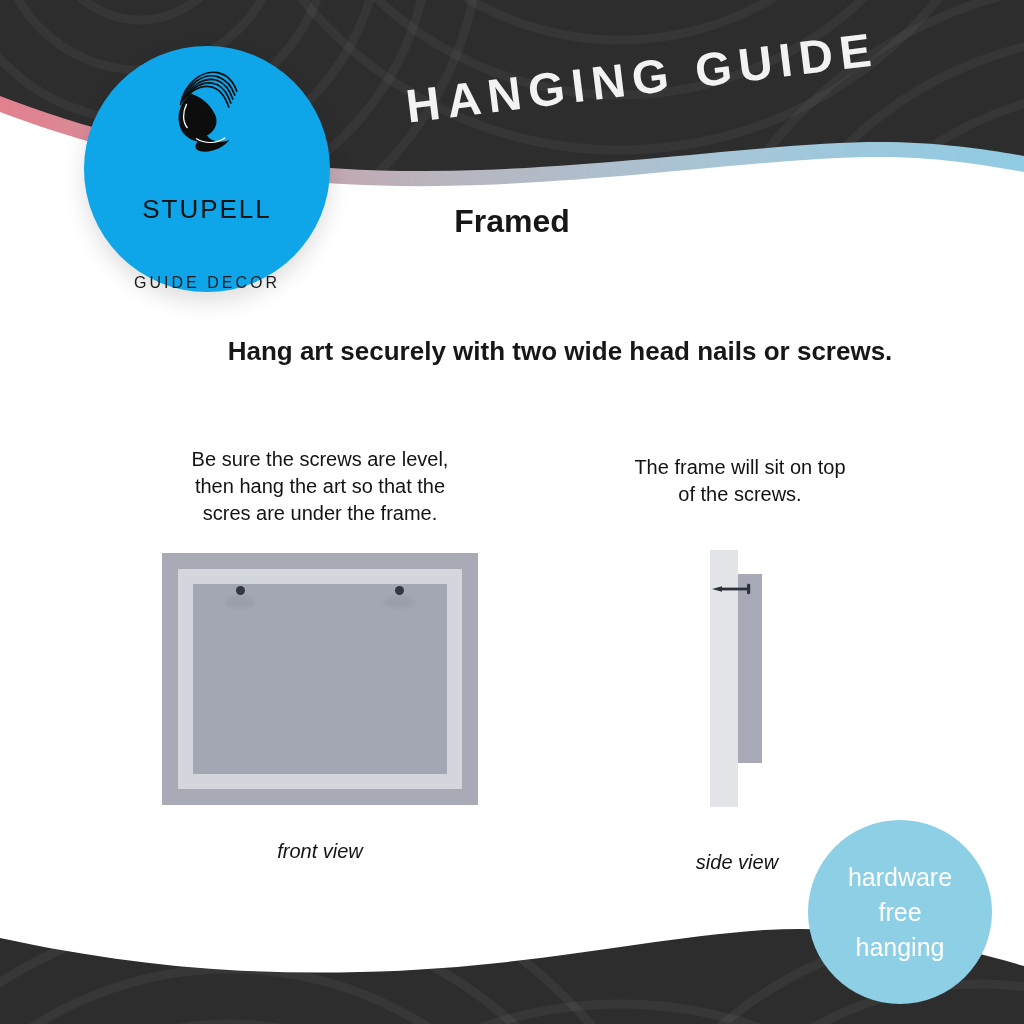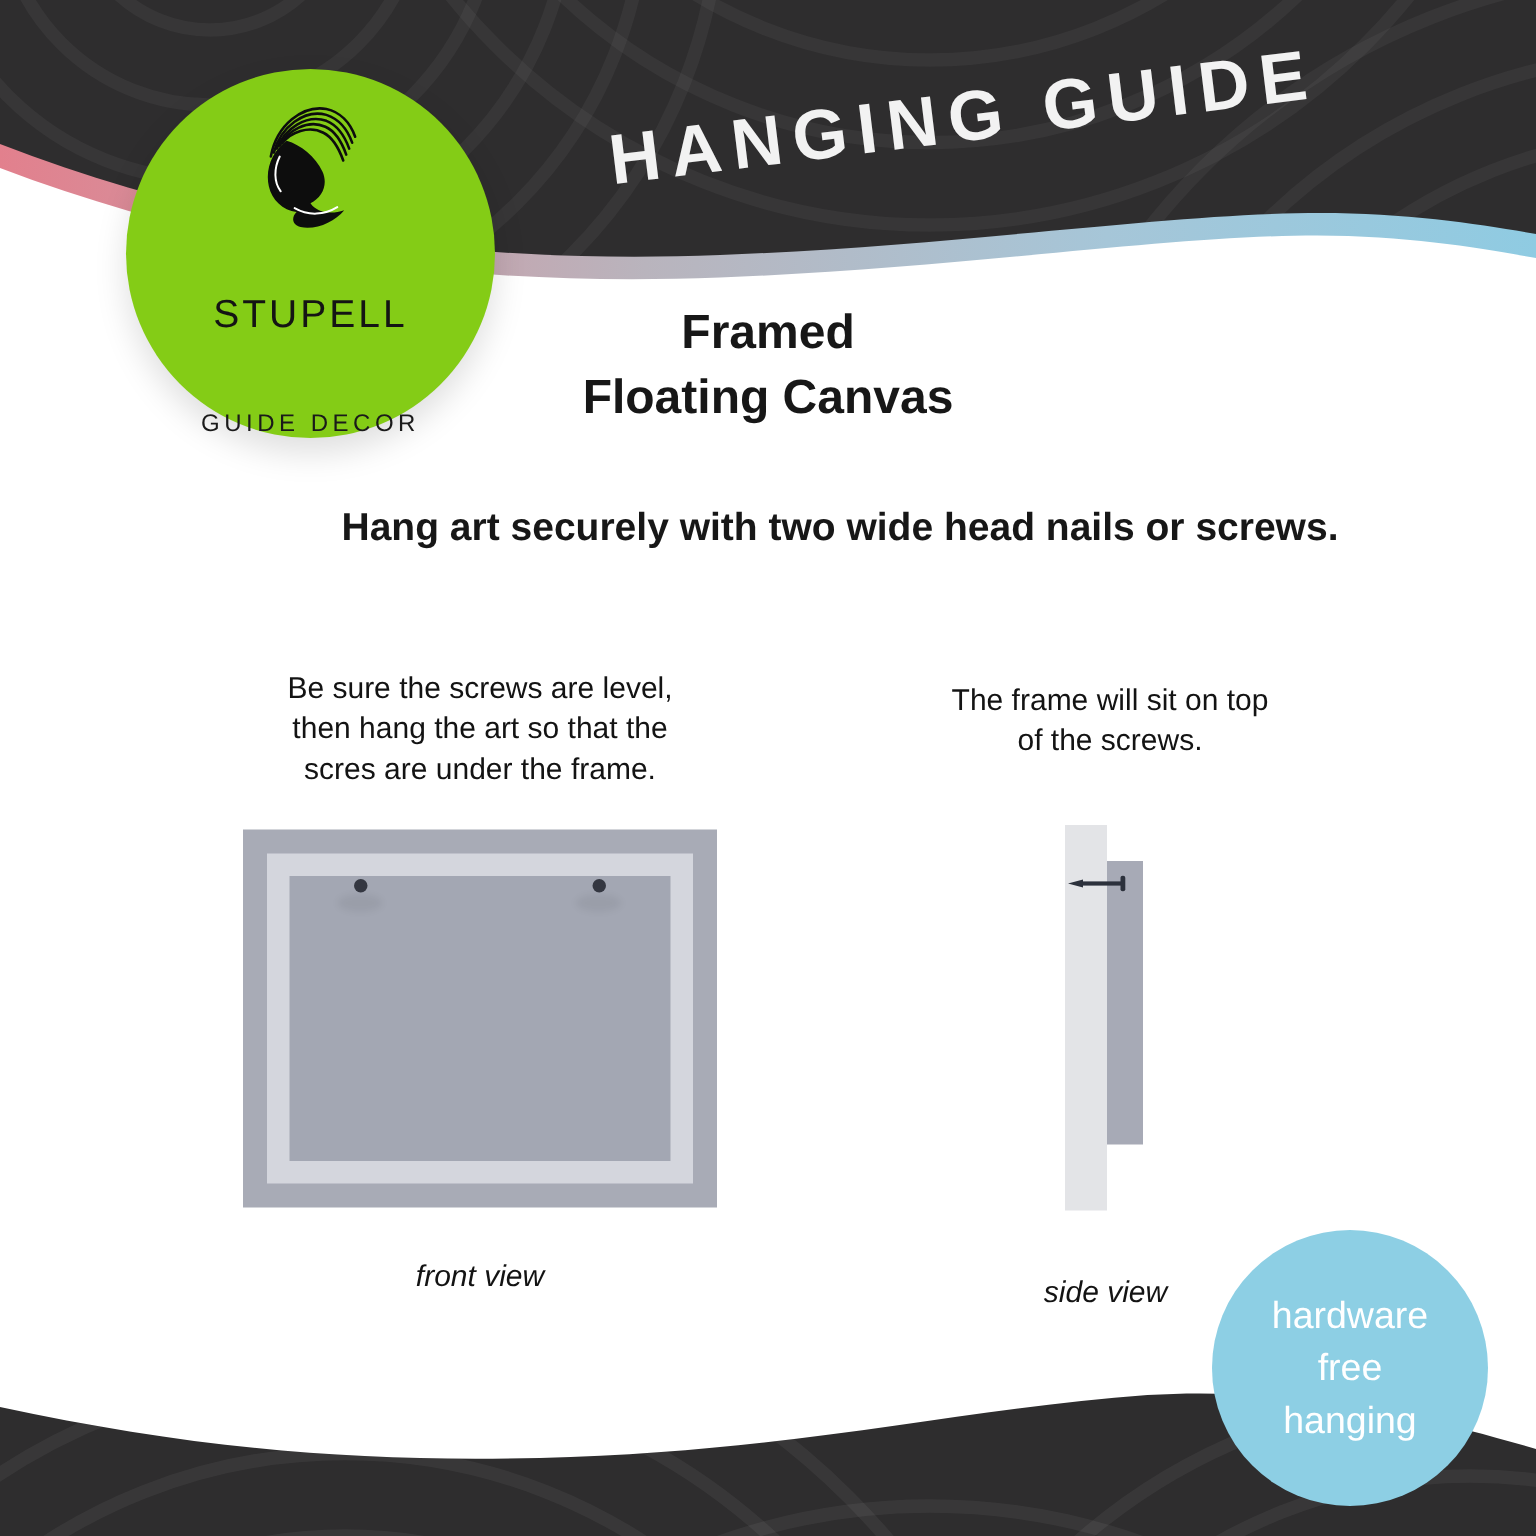--- a/index.html
+++ b/index.html
@@ -11,21 +11,21 @@
   
   .header-svg{position:absolute;top:0;left:0;z-index:1;}
   .hanging-title{
     position:absolute;left:362px;top:50px;width:560px;z-index:2;
     transform:rotate(-7deg);transform-origin:center;
     font-size:47px;font-weight:bold;letter-spacing:7px;color:#f2f2f2;
     text-align:center;white-space:nowrap;
   }
   .logo-circle{
     position:absolute;left:84px;top:46px;width:246px;height:246px;border-radius:50%;
-    background:#84cc16;z-index:3;box-shadow:0 10px 22px rgba(0,0,0,0.13);
+    background:#0ea5e9;z-index:3;box-shadow:0 10px 22px rgba(0,0,0,0.13);
     display:flex;flex-direction:column;align-items:center;gap:44px;
   }
   .logo-mark{margin-top:20px;}
   .brand-name{font-size:26px;font-weight:500;letter-spacing:2px;margin-top:-2px;color:#141414;}
   .brand-tagline{font-size:16px;font-weight:400;letter-spacing:3px;margin-top:5px;color:#1a1a1a;}
   
   .product-title{
     position:absolute;left:0;top:200px;width:1024px;text-align:center;z-index:1;
     font-size:32px;font-weight:bold;line-height:43px;color:#171717;
   }
@@ -119,21 +119,20 @@
         <path d="M19,58 C13,70 13,84 20,93"></path>
         <path d="M34,110 C48,118 64,117 77,109"></path>
       </g>
     </svg>
     <div class="brand-name">STUPELL</div>
     <div class="brand-tagline">GUIDE DECOR</div>
   </div>
 
   <div class="product-title">
     <div>Framed</div>
-    <div>Floating Canvas</div>
   </div>
 
   <div class="main-instruction">Hang art securely with two wide head nails or screws.</div>
 
   <div class="note note-left">
     <div>Be sure the screws are level,</div>
     <div>then hang the art so that the</div>
     <div>scres are under the frame.</div>
   </div>
 

